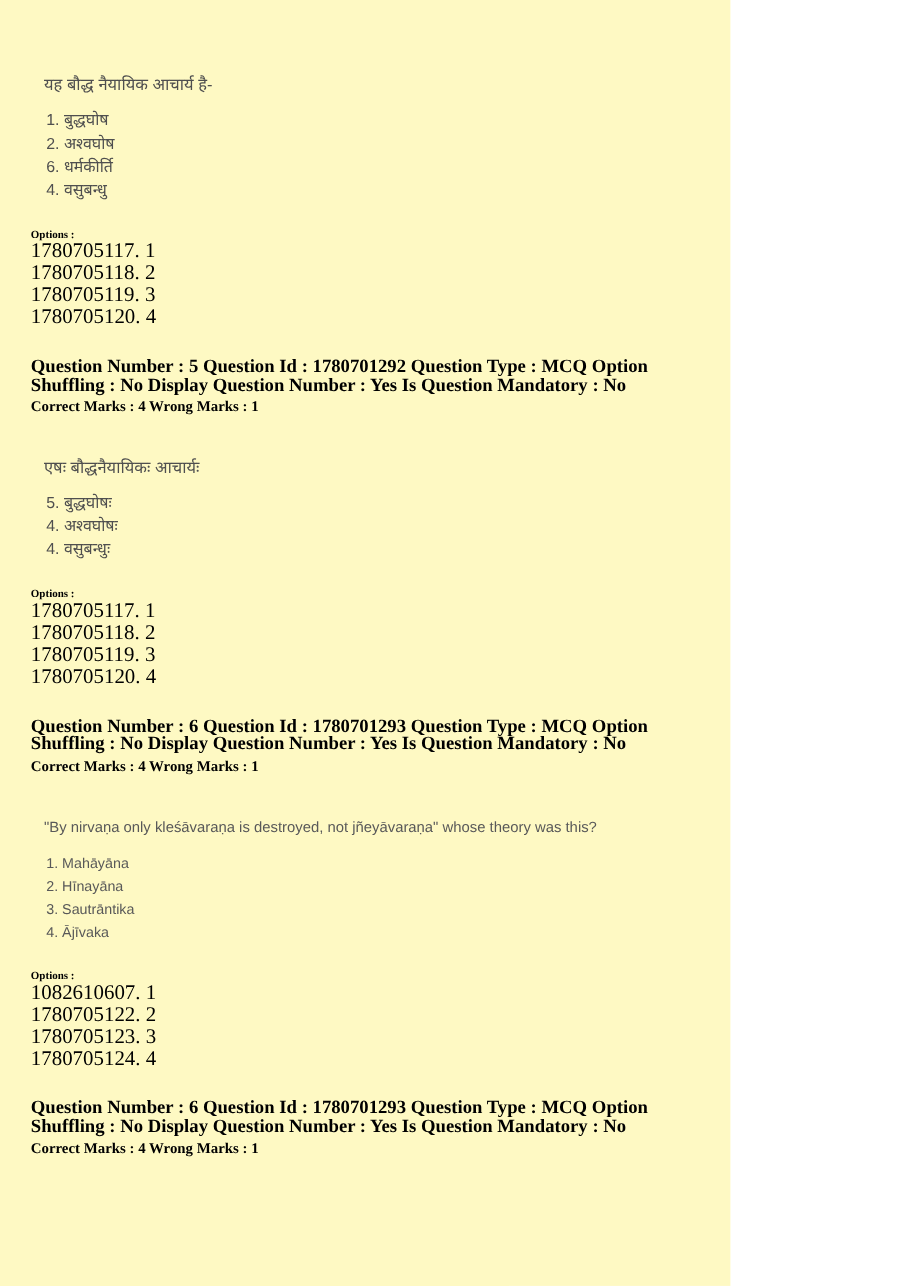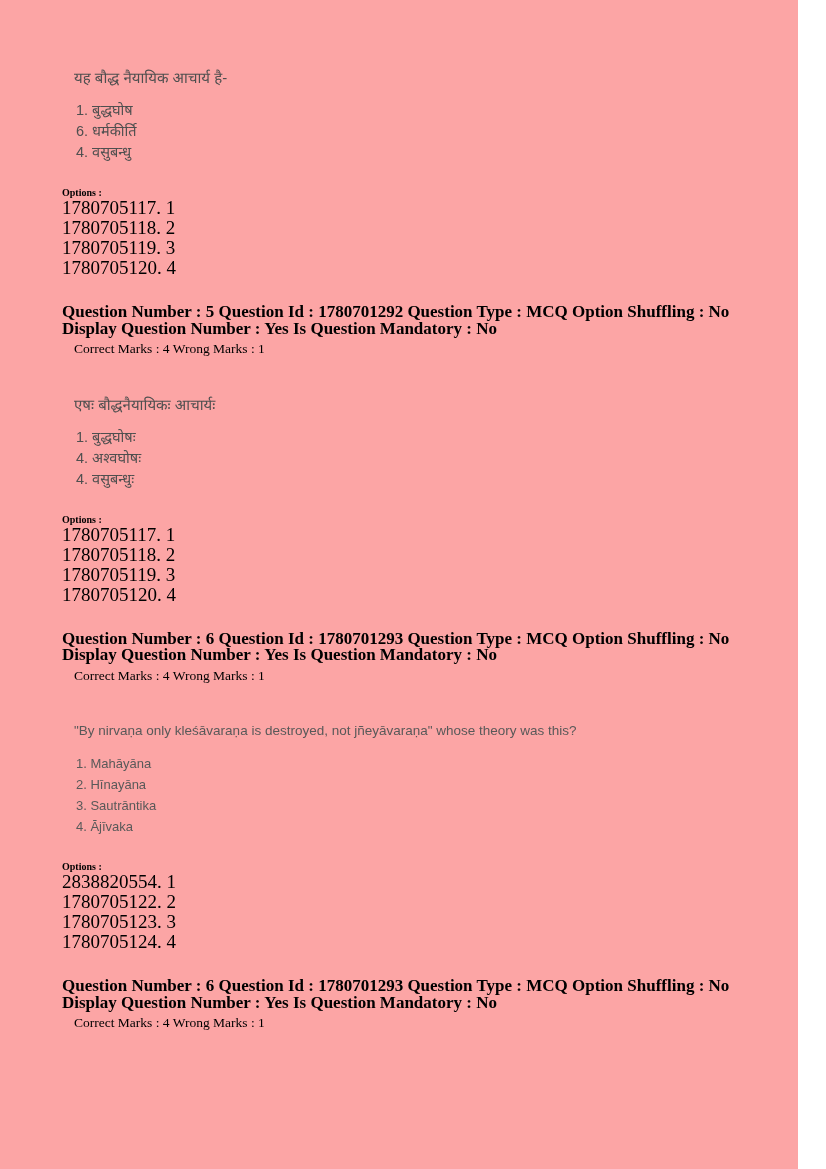--- a/index.html
+++ b/index.html
@@ -2,25 +2,25 @@
 <html><head>
 <meta charset="utf-8">
 <style>
   html, body {
     margin: 0;
     padding: 0;
     background: #ffffff;
   }
   .page {
     position: relative;
-    width: 798px;
+    width: 664px;
     min-height: 1169px;
-    background: #fca5a5;
+    background: #fef9c3;
     box-sizing: border-box;
-    padding: 68px 58px 40px 62px;
+    padding: 68px 58px 40px 28px;
     font-family: "Liberation Serif", serif;
     color: #000000;
   }
   .qblock + .qblock { margin-top: 37px; }
 
   
   .q-screenshot {
     margin-left: 12px;
     font-family: "Liberation Sans", "DejaVu Sans", sans-serif;
     color: #4f4f4f;
@@ -50,56 +50,57 @@
     line-height: 20px;
   }
   .meta {
     margin: 26px 0 0 0;
     max-width: 708px;
     font-size: 17px;
     font-weight: bold;
     line-height: 16.5px;
   }
   .marks {
-    margin: 4px 0 0 12px;
+    margin: 4px 0 0 0;
     font-size: 13.5px;
-    font-weight: normal;
+    font-weight: bold;
     line-height: 16.5px;
   }
 </style>
 </head>
 <body>
 
 <div class="page">
 
   <section class="qblock">
     <div class="q-screenshot lang-dev">
       <p class="q-title">यह बौद्ध नैयायिक आचार्य है-</p>
       <div class="choices">
         <div class="choice">1. बुद्धघोष</div>
+        <div class="choice">2. अश्वघोष</div>
         <div class="choice">6. धर्मकीर्ति</div>
         <div class="choice">4. वसुबन्धु</div>
       </div>
     </div>
     <p class="options-label">Options :</p>
     <div class="option-ids">
       <div class="option-id">1780705117. 1</div>
       <div class="option-id">1780705118. 2</div>
       <div class="option-id">1780705119. 3</div>
       <div class="option-id">1780705120. 4</div>
     </div>
     <p class="meta">Question Number : 5 Question Id : 1780701292 Question Type : MCQ Option Shuffling : No Display Question Number : Yes Is Question Mandatory : No</p>
     <p class="marks">Correct Marks : 4 Wrong Marks : 1</p>
   </section>
 
   <section class="qblock">
     <div class="q-screenshot lang-dev">
       <p class="q-title">एषः बौद्धनैयायिकः आचार्यः</p>
       <div class="choices">
-        <div class="choice">1. बुद्धघोषः</div>
+        <div class="choice">5. बुद्धघोषः</div>
         <div class="choice">4. अश्वघोषः</div>
         <div class="choice">4. वसुबन्धुः</div>
       </div>
     </div>
     <p class="options-label">Options :</p>
     <div class="option-ids">
       <div class="option-id">1780705117. 1</div>
       <div class="option-id">1780705118. 2</div>
       <div class="option-id">1780705119. 3</div>
       <div class="option-id">1780705120. 4</div>
@@ -113,21 +114,21 @@
       <p class="q-title">"By nirvaṇa only kleśāvaraṇa is destroyed, not jñeyāvaraṇa" whose theory was this?</p>
       <div class="choices">
         <div class="choice">1. Mahāyāna</div>
         <div class="choice">2. Hīnayāna</div>
         <div class="choice">3. Sautrāntika</div>
         <div class="choice">4. Ājīvaka</div>
       </div>
     </div>
     <p class="options-label">Options :</p>
     <div class="option-ids">
-      <div class="option-id">2838820554. 1</div>
+      <div class="option-id">1082610607. 1</div>
       <div class="option-id">1780705122. 2</div>
       <div class="option-id">1780705123. 3</div>
       <div class="option-id">1780705124. 4</div>
     </div>
     <p class="meta">Question Number : 6 Question Id : 1780701293 Question Type : MCQ Option Shuffling : No Display Question Number : Yes Is Question Mandatory : No</p>
     <p class="marks">Correct Marks : 4 Wrong Marks : 1</p>
   </section>
 
 </div>
 

